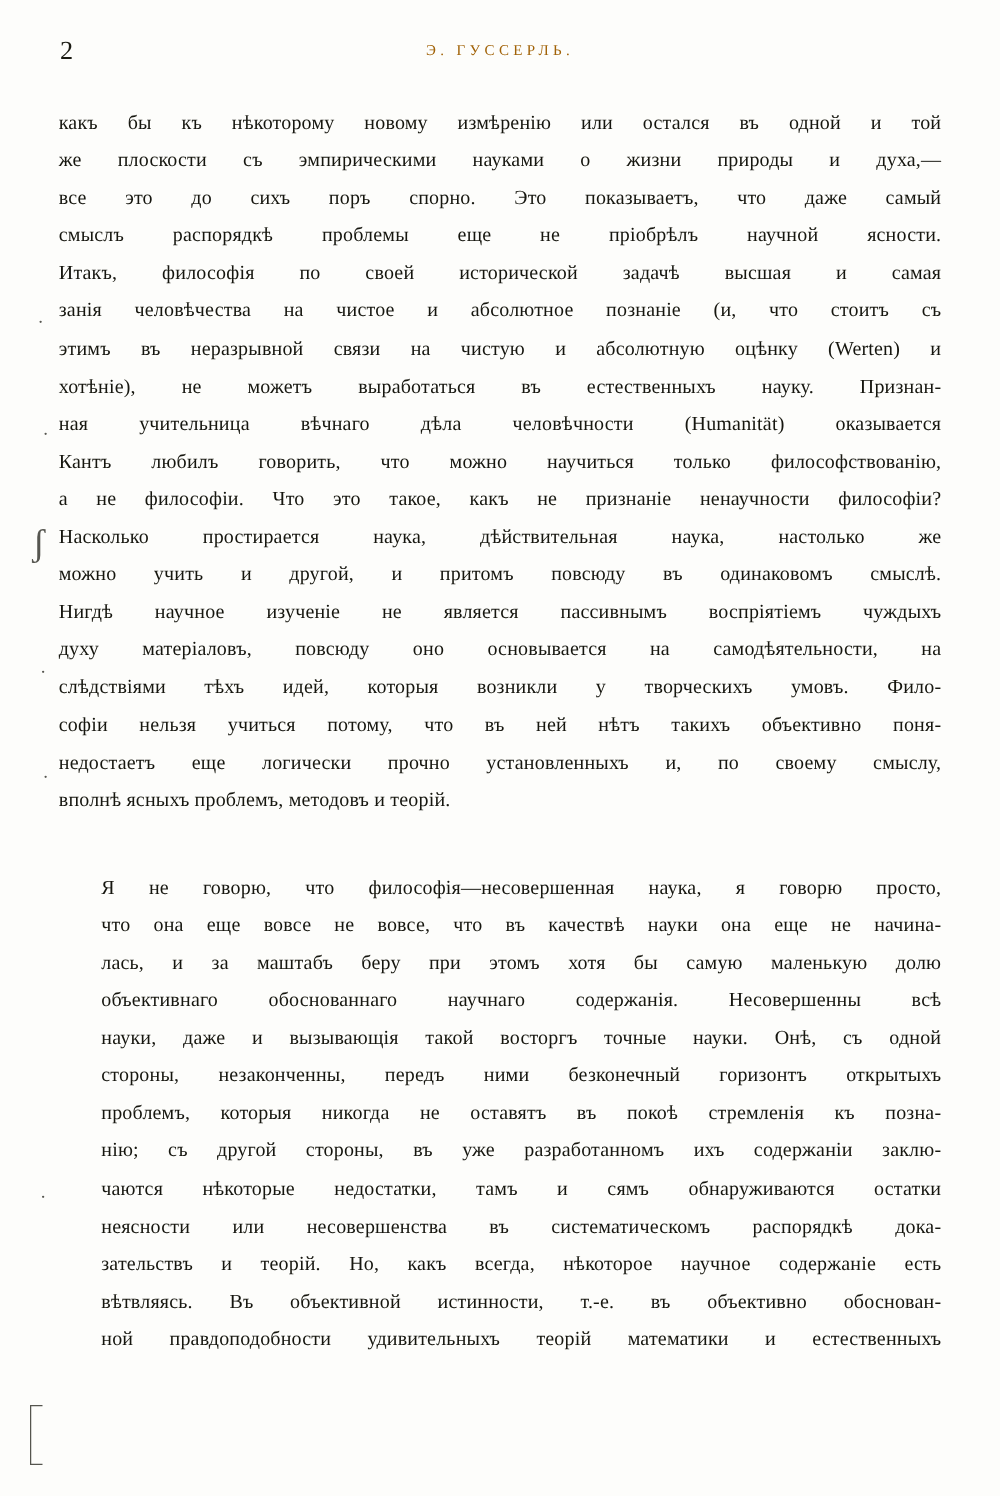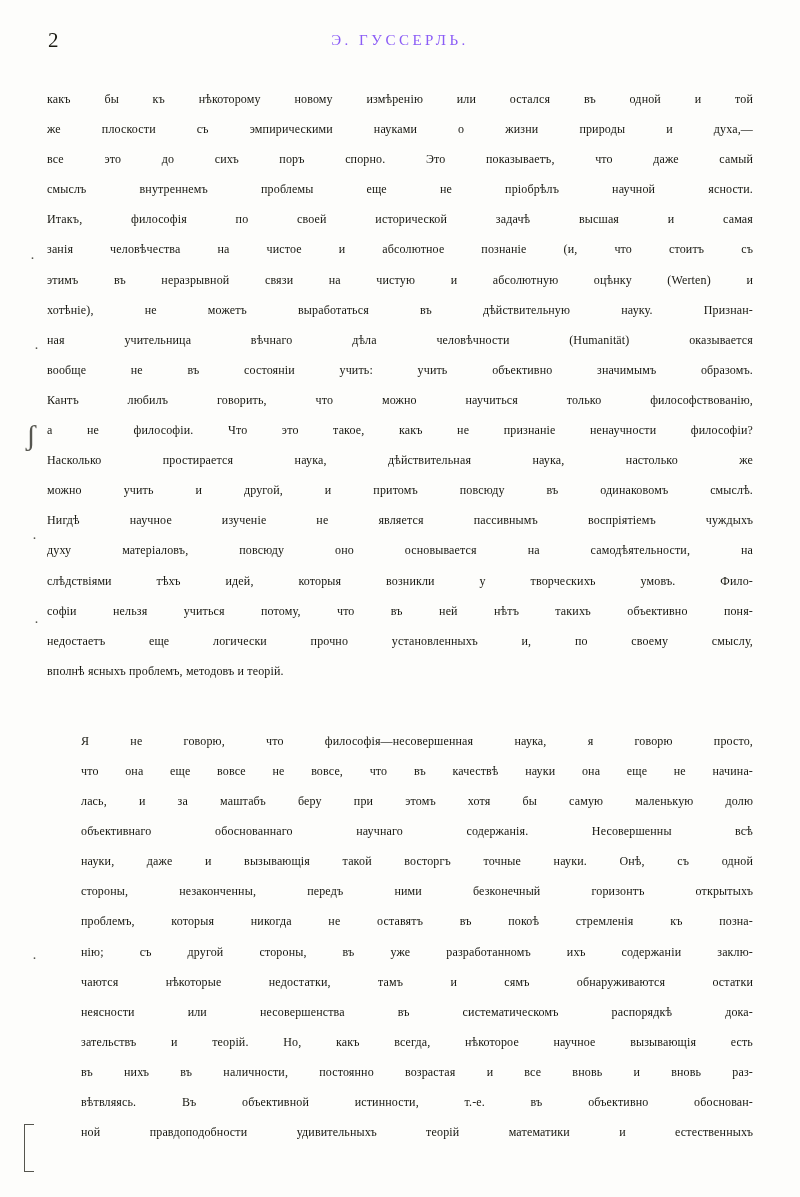--- a/index.html
+++ b/index.html
@@ -30,34 +30,34 @@
     font-size: 21px;
     line-height: 28px;
     color: #1a1a12;
   }
   .running-title {
     position: absolute;
     left: 0;
     right: 0;
     top: 0;
     text-align: center;
-    font-size: 15px;
+    font-size: 12px;
     line-height: 28px;
     letter-spacing: 3.5px;
-    color: #8b5cf6;
+    color: #a16207;
   }
   .body {
     position: absolute;
     top: 84px;
     left: 47px;
     width: 706px;
   }
   .para {
     margin: 0;
-    font-size: 12px;
+    font-size: 16px;
     line-height: 30.1px;
     text-align: justify;
     text-align-last: left;
     color: #16160f;
     letter-spacing: 0.15px;
   }
   .para + .para {
     margin-top: 0px;
   }
   .para.indented {
@@ -103,27 +103,26 @@
   <div class="page-header">
     <div class="folio">2</div>
     <div class="running-title">Э.  ГУССЕРЛЬ.</div>
   </div>
 
   <div class="body">
     <p class="para" id="para-1">
         <span class="l j">какъ бы къ нѣкоторому новому измѣренію или остался въ одной и той</span>
         <span class="l j">же плоскости съ эмпирическими науками о жизни природы и духа,—</span>
         <span class="l j">все это до сихъ поръ спорно. Это показываетъ, что даже самый</span>
-        <span class="l j">смыслъ внутреннемъ проблемы еще не пріобрѣлъ научной ясности.</span>
+        <span class="l j">смыслъ распорядкѣ проблемы еще не пріобрѣлъ научной ясности.</span>
         <span class="l j">Итакъ, философія по своей исторической задачѣ высшая и самая</span>
         <span class="l j">занія человѣчества на чистое и абсолютное познаніе (и, что стоитъ съ</span>
         <span class="l j">этимъ въ неразрывной связи на чистую и абсолютную оцѣнку (Werten) и</span>
-        <span class="l j">хотѣніе), не можетъ выработаться въ дѣйствительную науку. Признан-</span>
+        <span class="l j">хотѣніе), не можетъ выработаться въ естественныхъ науку. Признан-</span>
         <span class="l j">ная учительница вѣчнаго дѣла человѣчности (Humanität) оказывается</span>
-        <span class="l j">вообще не въ состояніи учить: учить объективно значимымъ образомъ.</span>
         <span class="l j">Кантъ любилъ говорить, что можно научиться только философствованію,</span>
         <span class="l j">а не философіи. Что это такое, какъ не признаніе ненаучности философіи?</span>
         <span class="l j">Насколько простирается наука, дѣйствительная наука, настолько же</span>
         <span class="l j">можно учить и другой, и притомъ повсюду въ одинаковомъ смыслѣ.</span>
         <span class="l j">Нигдѣ научное изученіе не является пассивнымъ воспріятіемъ чуждыхъ</span>
         <span class="l j">духу матеріаловъ, повсюду оно основывается на самодѣятельности, на</span>
         <span class="l j">слѣдствіями тѣхъ идей, которыя возникли у творческихъ умовъ. Фило-</span>
         <span class="l j">софіи нельзя учиться потому, что въ ней нѣтъ такихъ объективно поня-</span>
         <span class="l j">недостаетъ еще логически прочно установленныхъ и, по своему смыслу,</span>
         <span class="l last">вполнѣ ясныхъ проблемъ, методовъ и теорій.</span>
@@ -132,22 +131,21 @@
         <span class="l j" style="text-indent: 34px; margin-top: 40px;">Я не говорю, что философія—несовершенная наука, я говорю просто,</span>
         <span class="l j">что она еще вовсе не вовсе, что въ качествѣ науки она еще не начина-</span>
         <span class="l j">лась, и за маштабъ беру при этомъ хотя бы самую маленькую долю</span>
         <span class="l j">объективнаго обоснованнаго научнаго содержанія. Несовершенны всѣ</span>
         <span class="l j">науки, даже и вызывающія такой восторгъ точные науки. Онѣ, съ одной</span>
         <span class="l j">стороны, незаконченны, передъ ними безконечный горизонтъ открытыхъ</span>
         <span class="l j">проблемъ, которыя никогда не оставятъ въ покоѣ стремленія къ позна-</span>
         <span class="l j">нію; съ другой стороны, въ уже разработанномъ ихъ содержаніи заклю-</span>
         <span class="l j">чаются нѣкоторые недостатки, тамъ и сямъ обнаруживаются остатки</span>
         <span class="l j">неясности или несовершенства въ систематическомъ распорядкѣ дока-</span>
-        <span class="l j">зательствъ и теорій. Но, какъ всегда, нѣкоторое научное вызывающія есть</span>
-        <span class="l j">въ нихъ въ наличности, постоянно возрастая и все вновь и вновь раз-</span>
+        <span class="l j">зательствъ и теорій. Но, какъ всегда, нѣкоторое научное содержаніе есть</span>
         <span class="l j">вѣтвляясь. Въ объективной истинности, т.-е. въ объективно обоснован-</span>
         <span class="l j">ной правдоподобности удивительныхъ теорій математики и естественныхъ</span>
       </p>
   </div>
 
   <span class="mark" style="left:30px;top:250px;">·</span>
   <span class="mark" style="left:34px;top:340px;">·</span>
   <span class="mark big" style="left:26px;top:418px;">ʃ</span>
   <span class="mark" style="left:32px;top:530px;">·</span>
   <span class="mark" style="left:34px;top:614px;">·</span>

